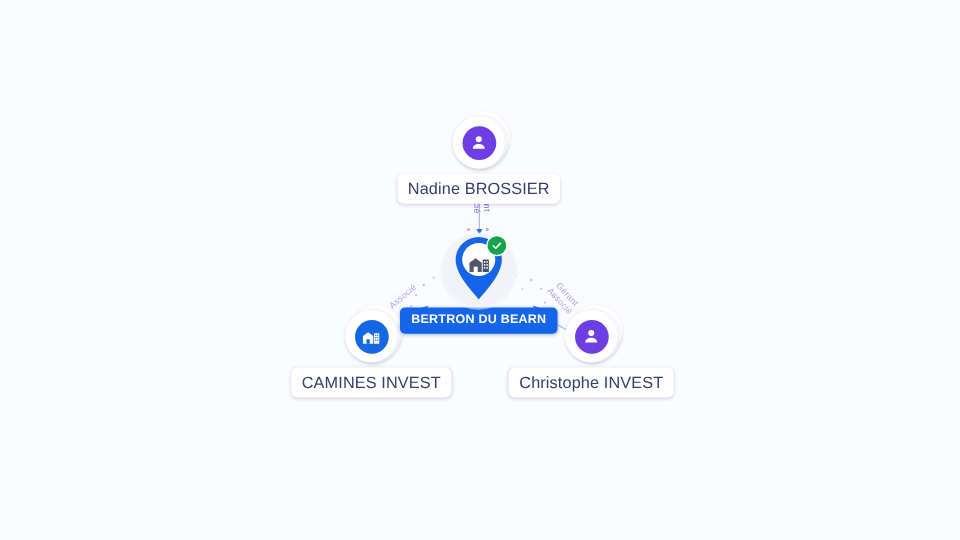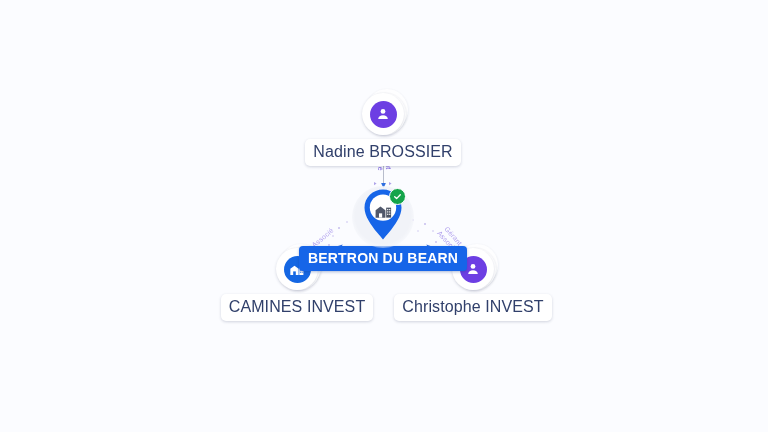--- a/index.html
+++ b/index.html
@@ -91,33 +91,33 @@
   .avatar-inner.person { background: #6d3fe3; }
   .avatar-inner.company { background: #1567e3; }
 
   .avatar-inner svg { display: block; }
 
   
   .pill {
     margin-top: 3px;
     background: #ffffff;
     color: #31406b;
-    font-size: 16px;
+    font-size: 13px;
     letter-spacing: .1px;
     line-height: 1;
     padding: 5px 8px 6px;
     border-radius: 5px;
     box-shadow: 0 1px 3px rgba(40,50,90,.20);
     white-space: nowrap;
   }
 
   .pill.primary {
     background: #1665e8;
     color: #ffffff;
-    font-size: 14px;
+    font-size: 10px;
     font-weight: 700;
     letter-spacing: .2px;
     border-radius: 4px;
     padding: 5px 9px 6px;
     box-shadow: 0 1px 3px rgba(20,60,140,.35);
   }
 
   
   .pin-halo {
     position: relative;

